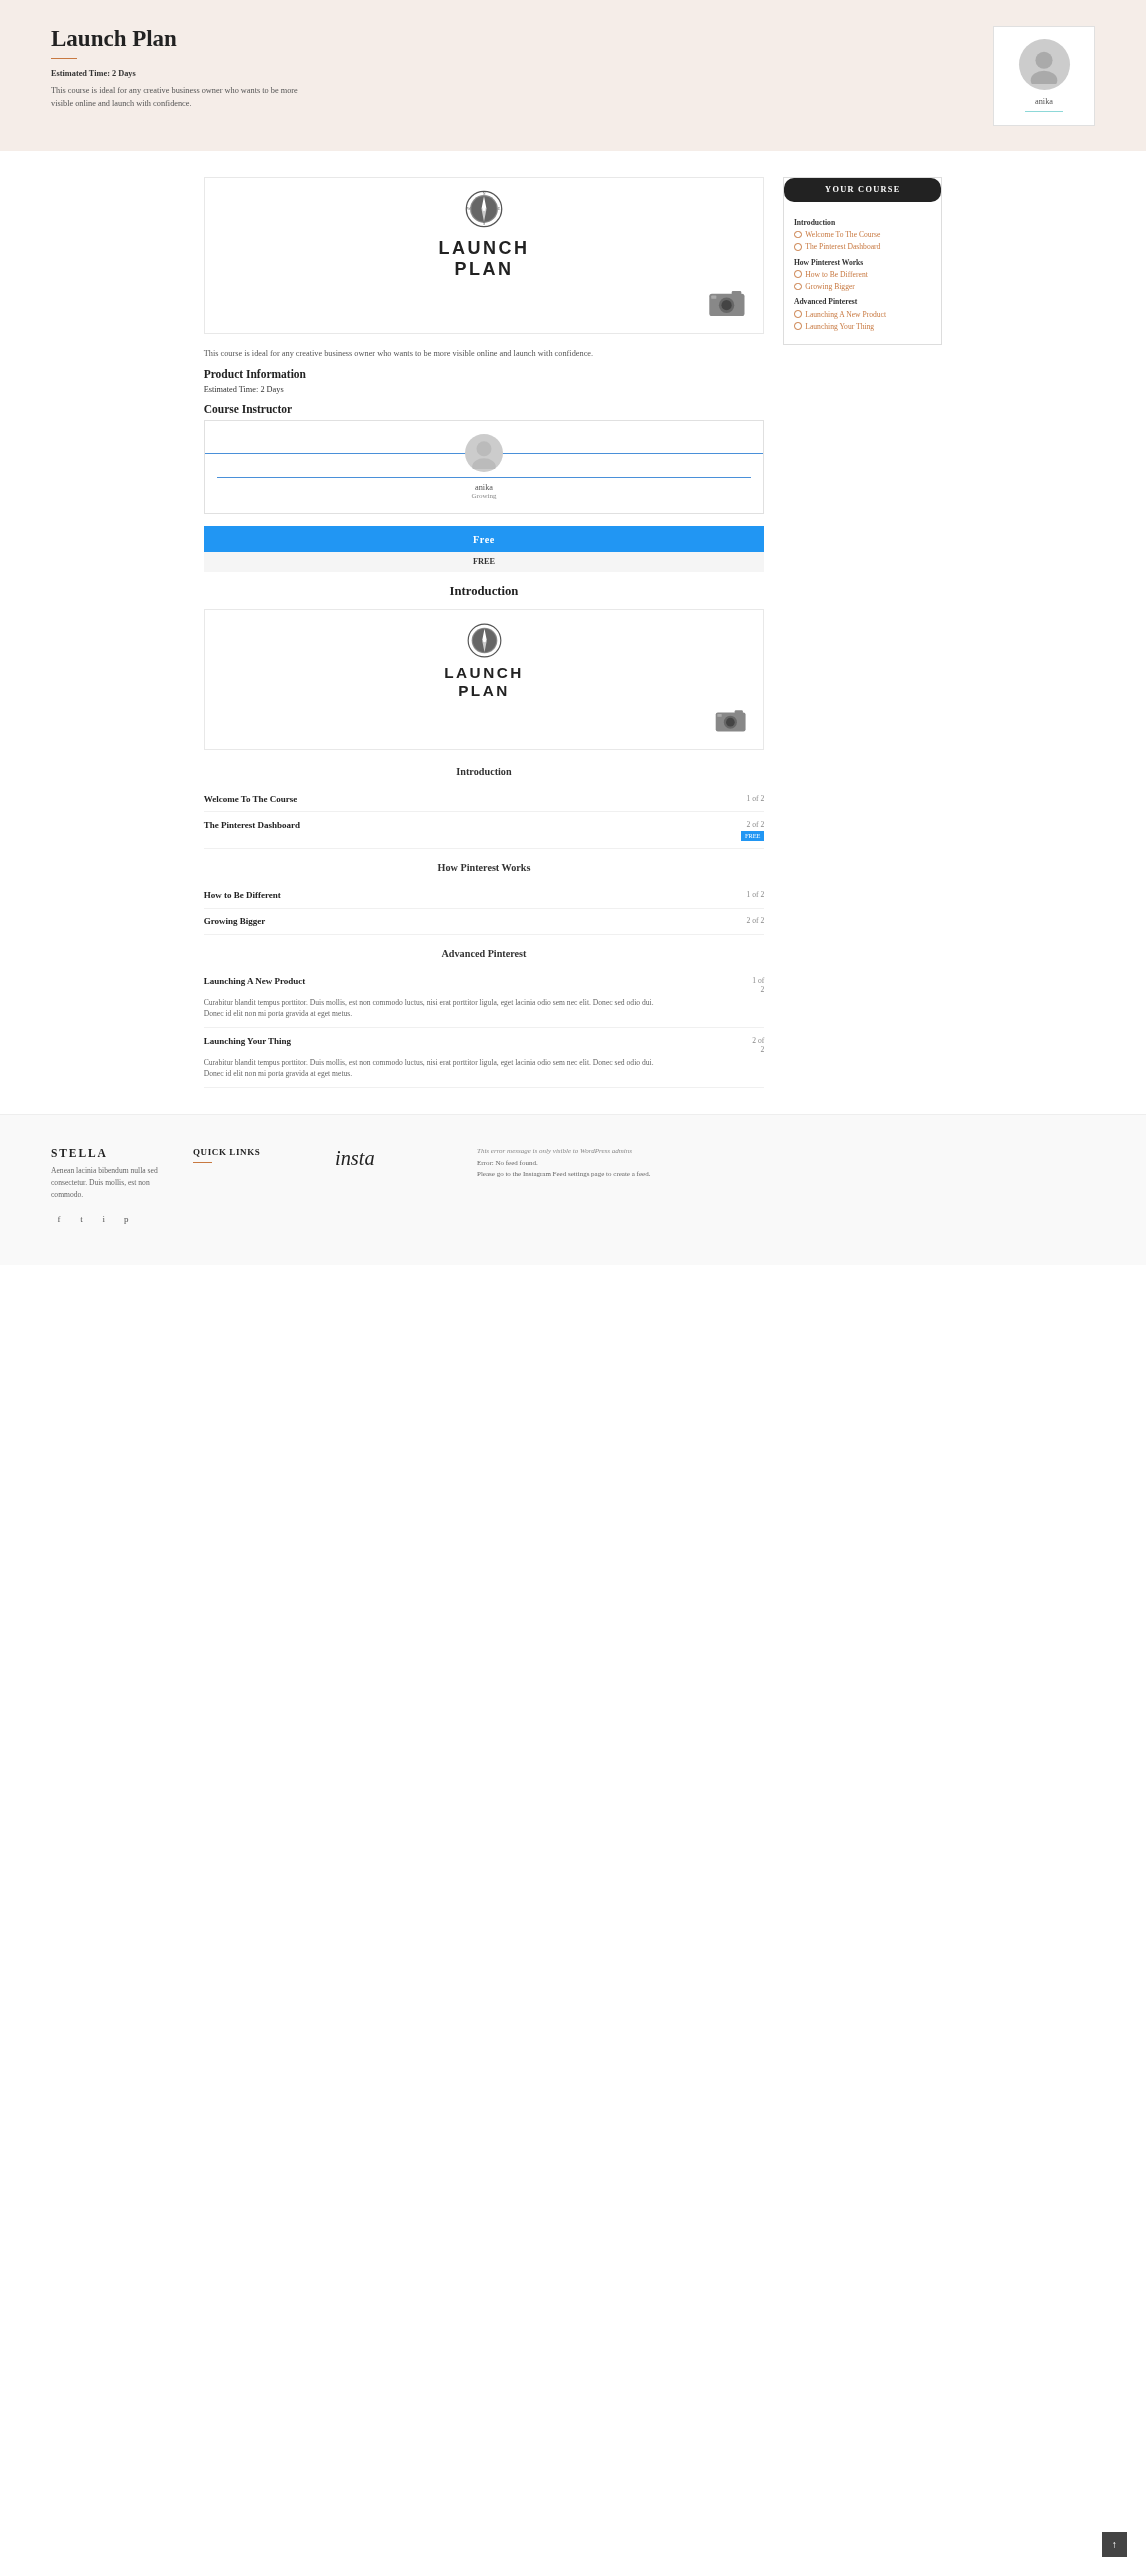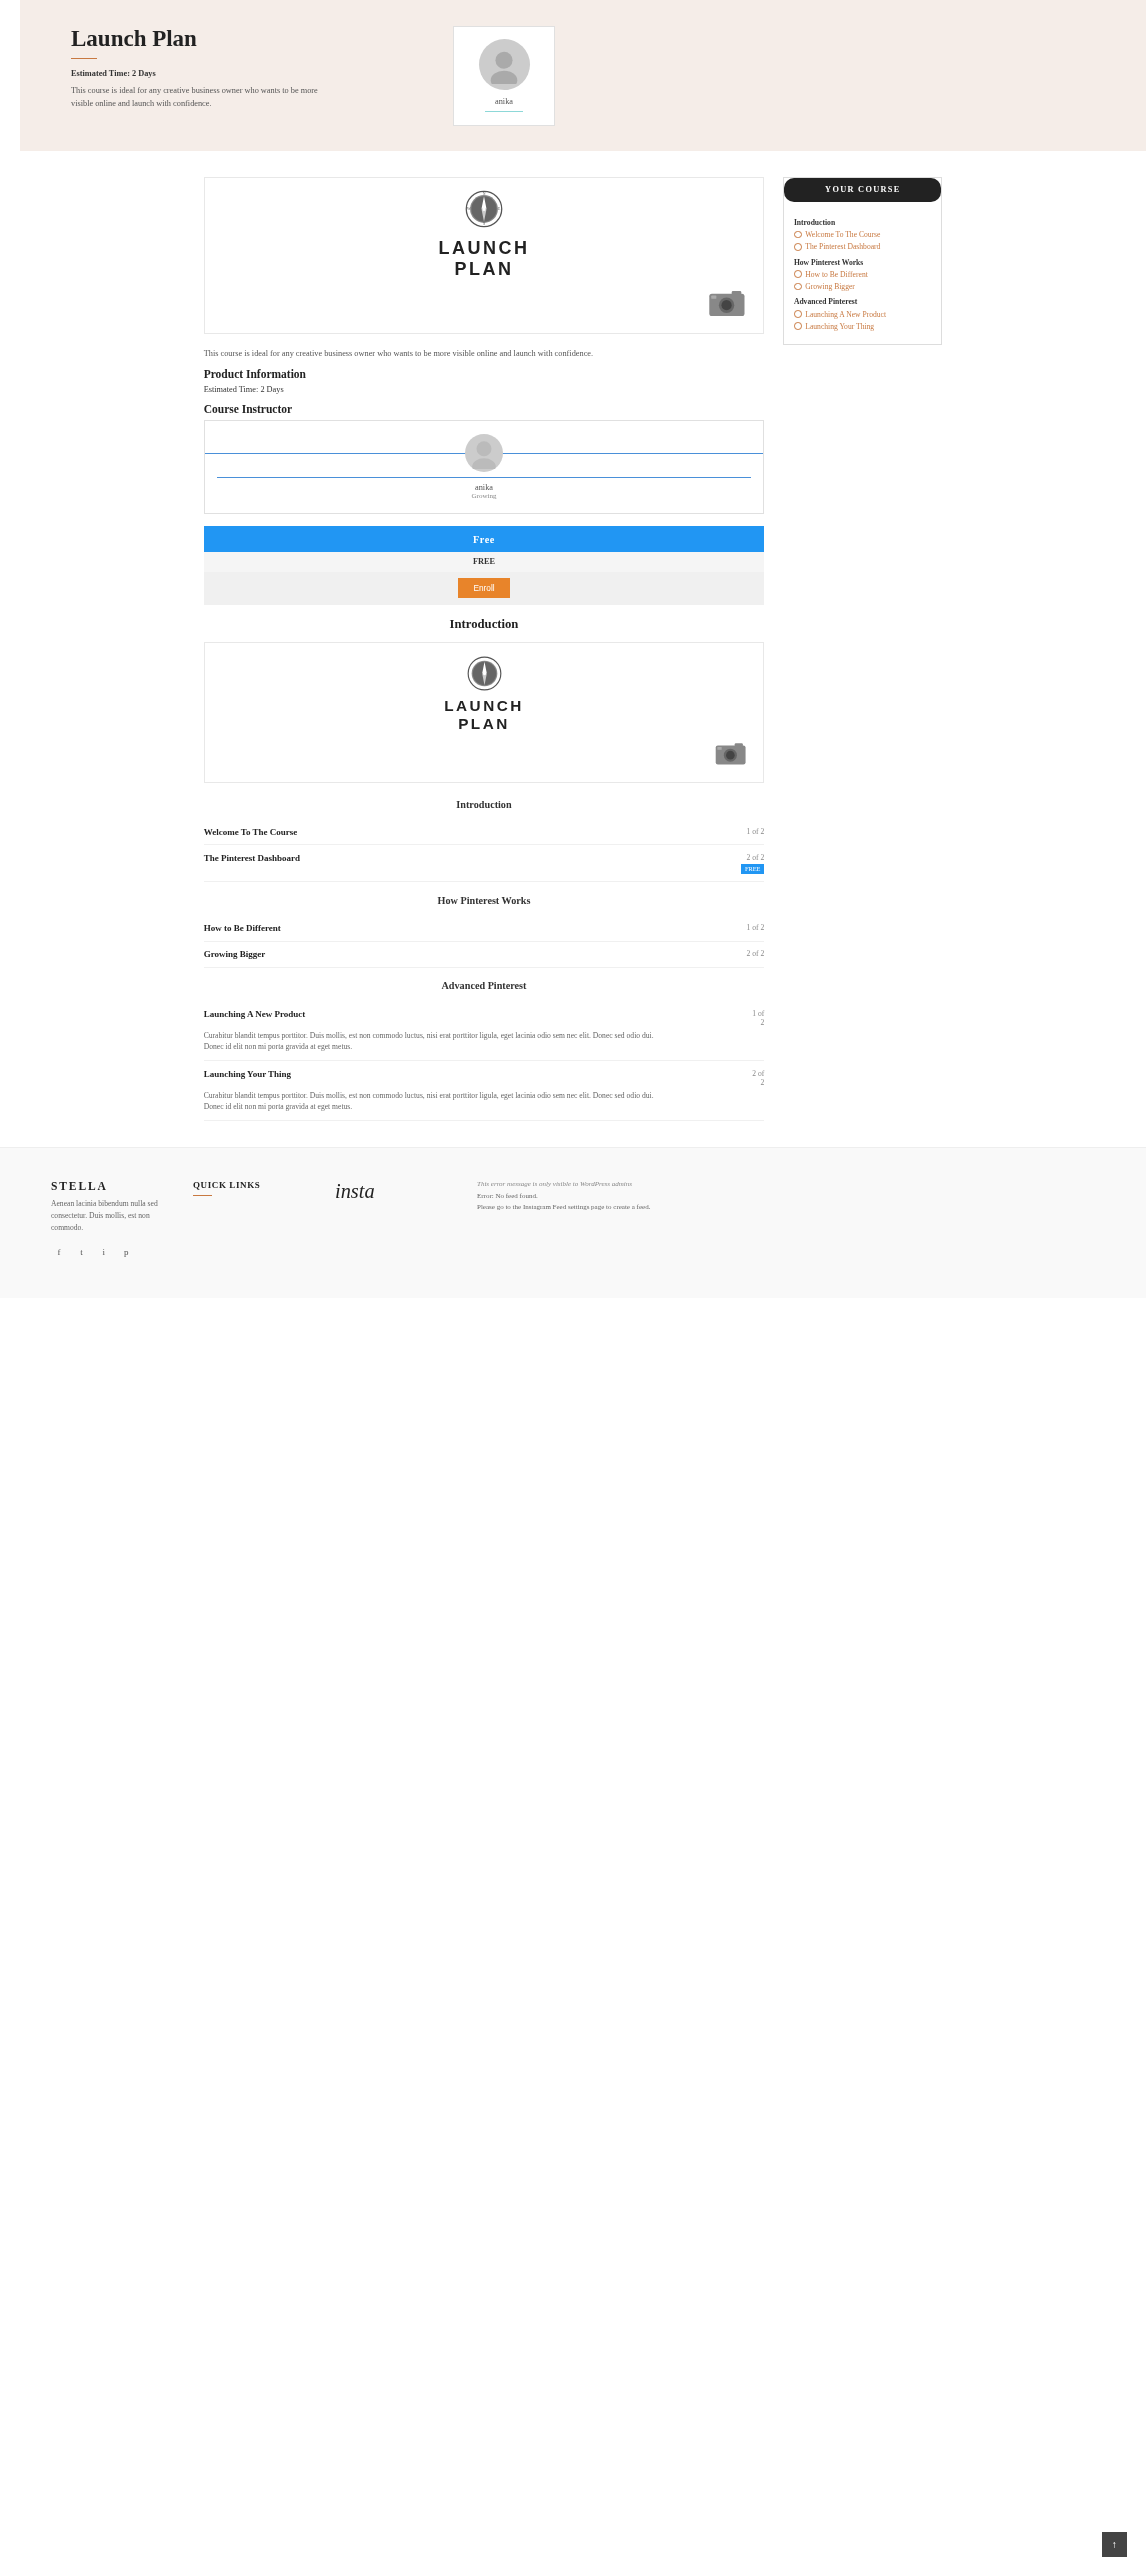--- a/index.html
+++ b/index.html
@@ -4,22 +4,22 @@
   <style>
     * { margin: 0; padding: 0; box-sizing: border-box; }
     body { font-family: Georgia, 'Times New Roman', serif; background: #fff; color: #333; font-size: 9px; }
 
     
     .hero-section {
       background: #f5ede8;
       padding: 25.5px 51px;
       display: flex;
       align-items: flex-start;
+      justify-content: space-between;
       min-height: 127px;
-      margin-left: 20px;
     }
     .hero-content { flex: 1; max-width: 382px; }
     .hero-title {
       font-size: 23px;
       font-weight: bold;
       color: #222;
       margin-bottom: 6.4px;
       font-family: Georgia, serif;
     }
     .hero-divider {
@@ -478,23 +478,20 @@
         </svg>
       </div>
       <div class="instructor-line-bottom"></div>
       <p class="instructor-name-text">anika</p>
       <p class="instructor-role">Growing</p>
     </div>
 
     <div class="price-box">
       <div class="price-free-bar">Free</div>
       <div class="price-free-label">FREE</div>
-      <div class="enroll-btn-wrap">
-        <button class="enroll-btn">Enroll</button>
-      </div>
     </div>
 
     <h2 class="intro-section-title">Introduction</h2>
 
     <div class="course-preview-card-2">
       <div class="compass-icon-2">
         <svg viewBox="0 0 60 60" xmlns="http://www.w3.org/2000/svg" class="compass-svg">
           <circle cx="30" cy="30" r="28" fill="none" stroke="#555" stroke-width="2"></circle>
           <circle cx="30" cy="30" r="22" fill="#888"></circle>
           <circle cx="30" cy="30" r="20" fill="#666"></circle>

